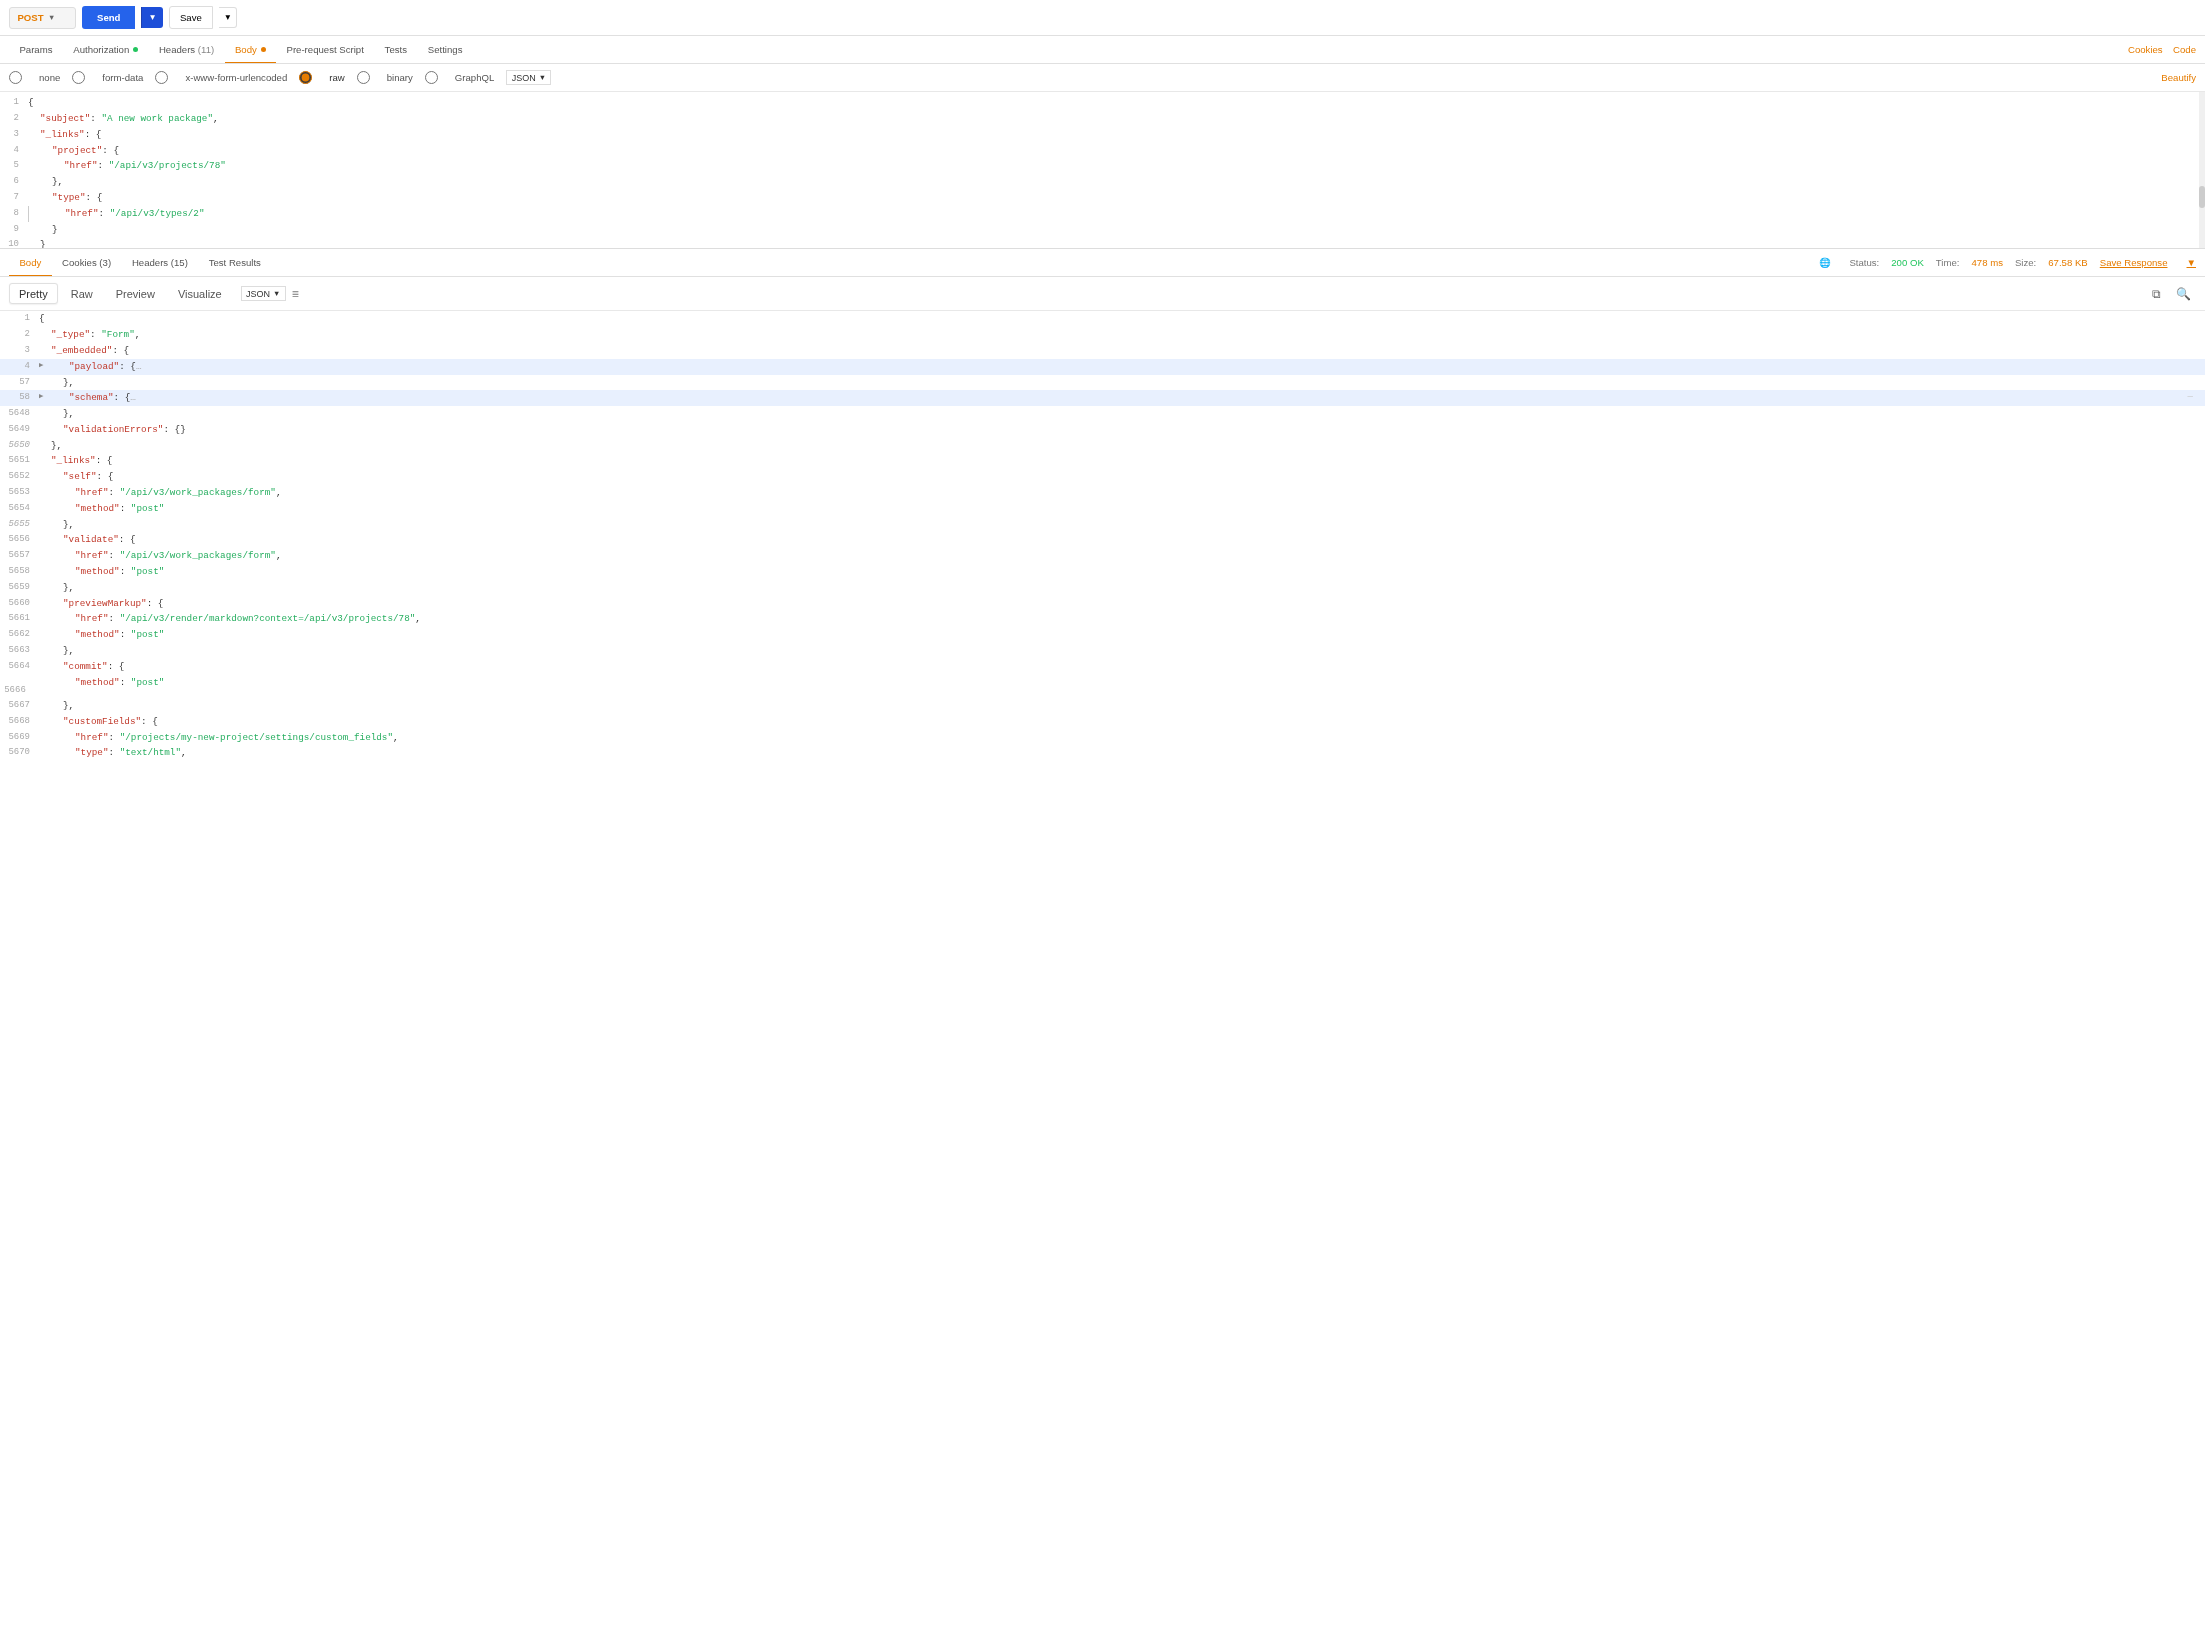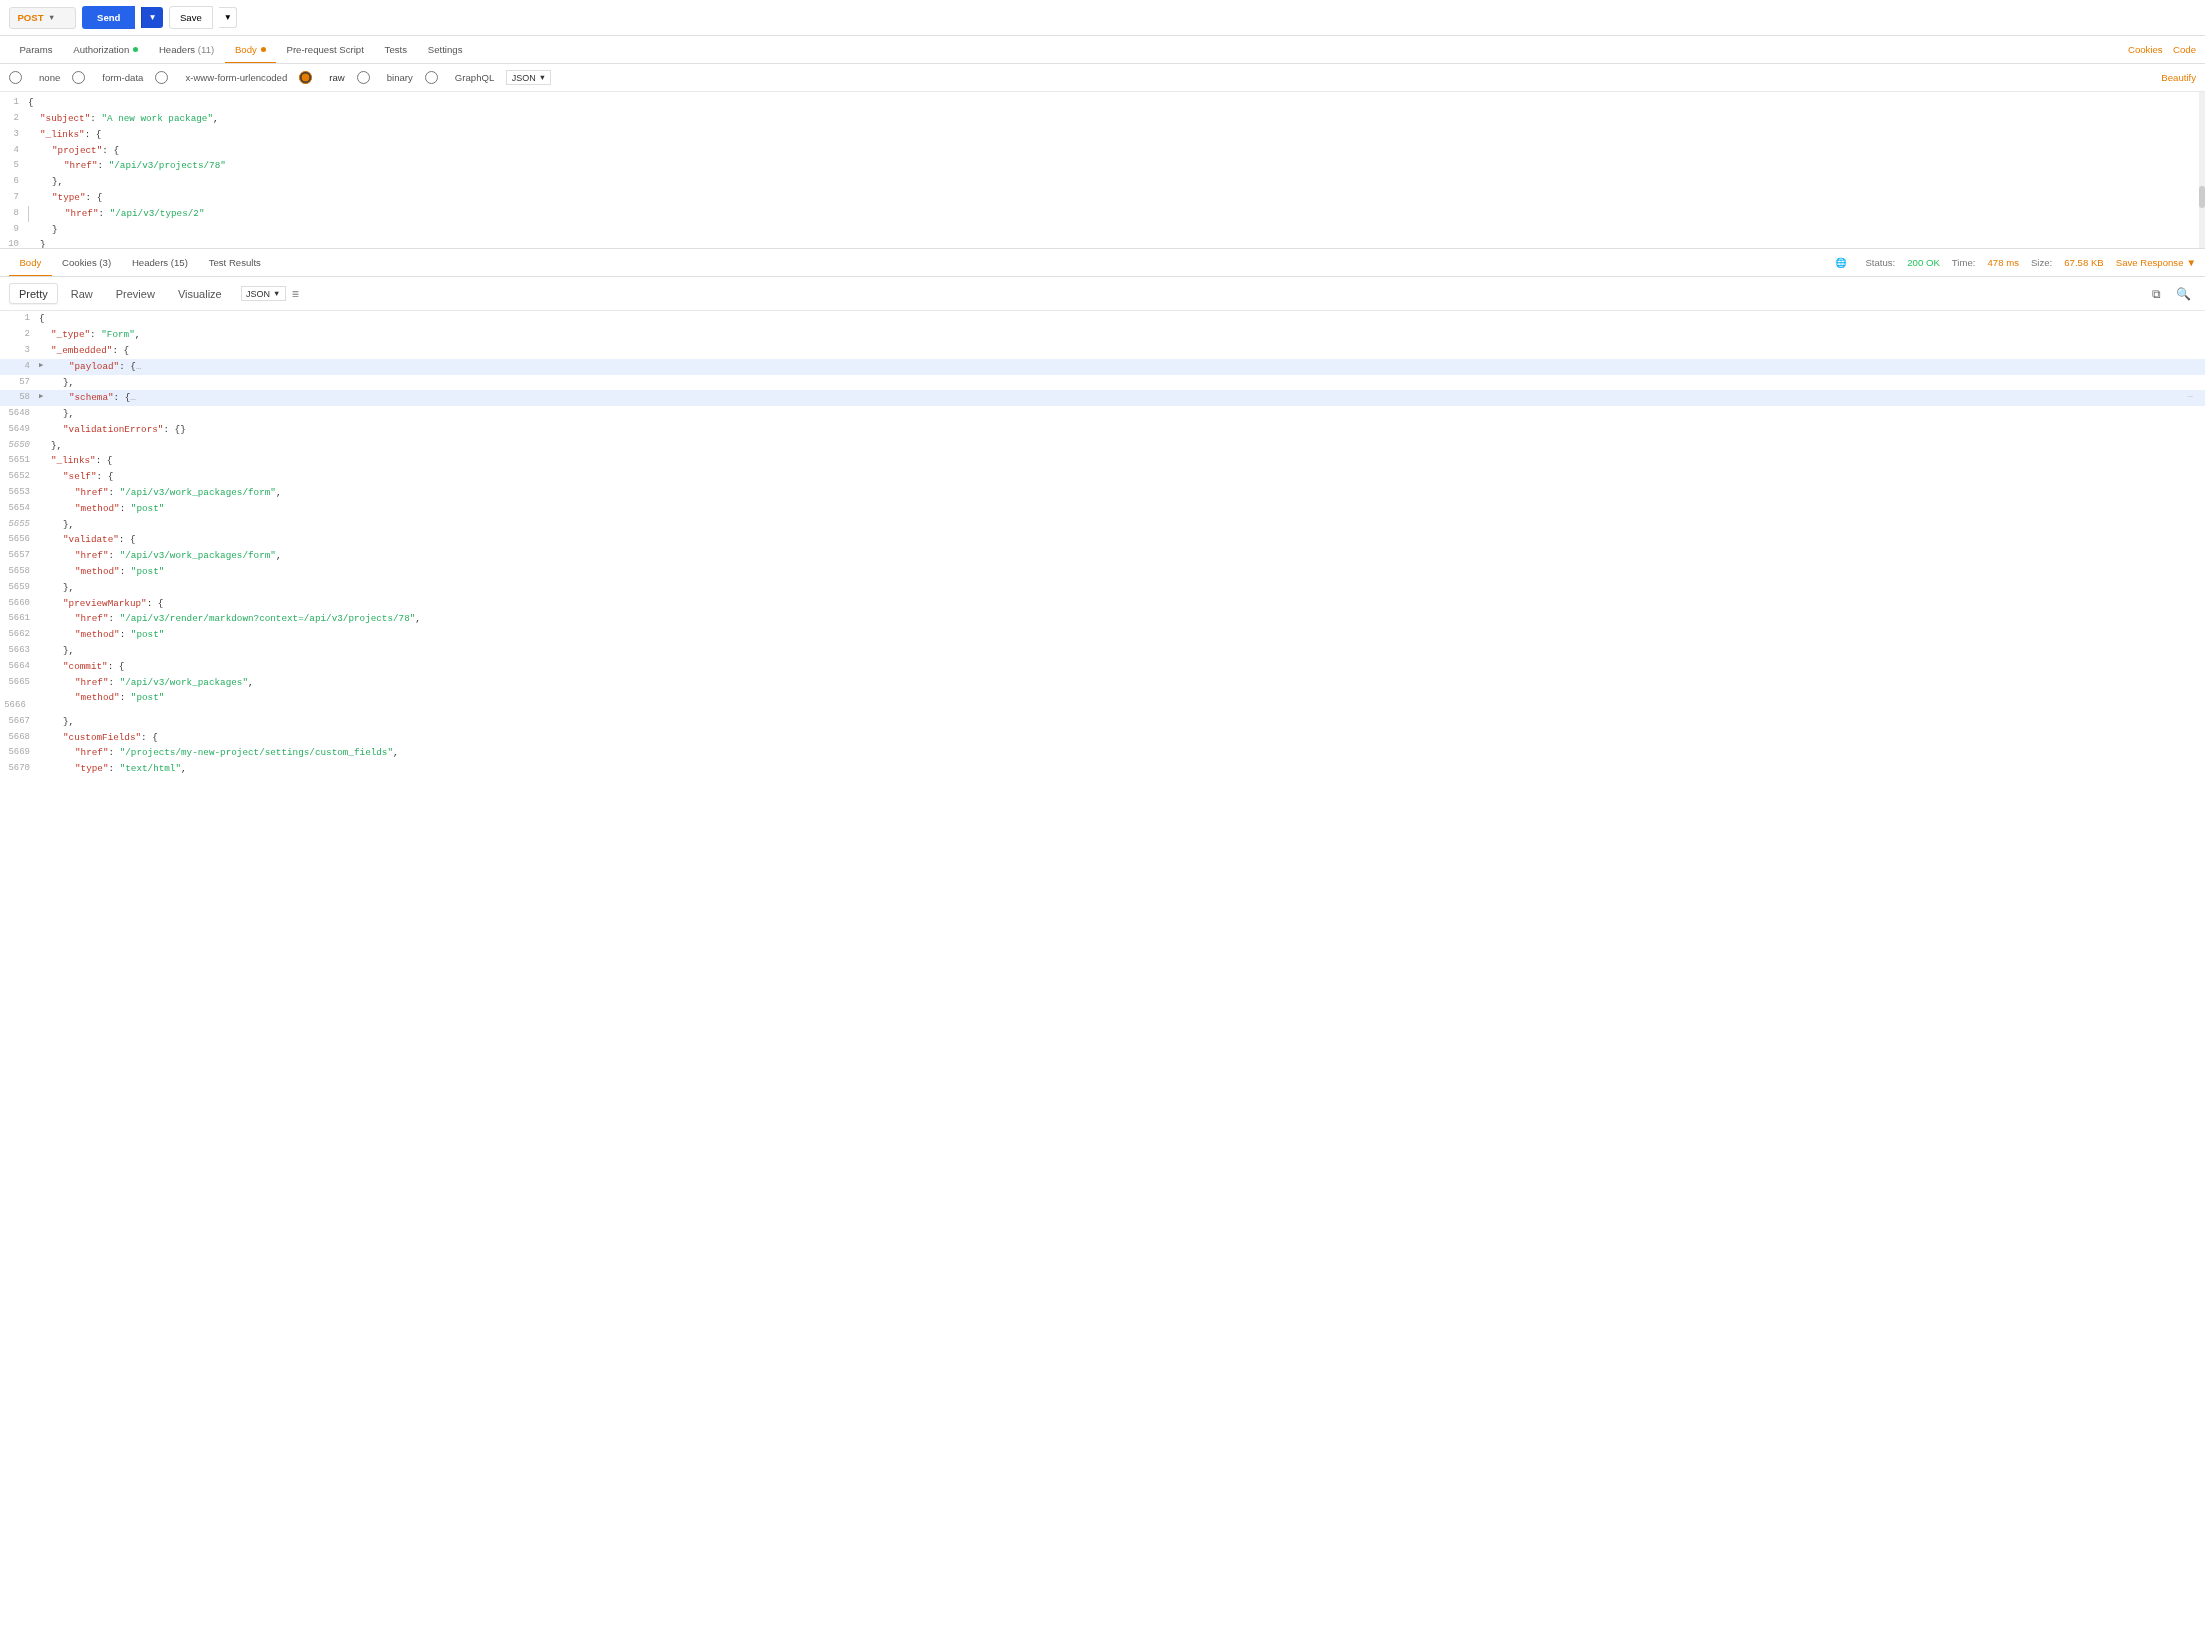--- a/index.html
+++ b/index.html
@@ -47,21 +47,21 @@
     .scrollbar-thumb { position: absolute; right: 0; top: 60%; width: 6px; height: 22px; background: #ccc; border-radius: 3px; }
 
     
     .resp-tabs-bar { display: flex; align-items: center; padding: 0 9px; border-bottom: 0.7px solid #e0e0e0; background: #fff; }
     .resp-tab { padding: 7.4px 10.4px; font-size: 9.6px; color: #555; cursor: pointer; border-bottom: 1.5px solid transparent; }
     .resp-tab.active { color: #e67c00; border-bottom: 1.5px solid #e67c00; font-weight: 500; }
     .resp-status { margin-left: auto; display: flex; align-items: center; gap: 12px; font-size: 9.6px; }
     .status-ok { color: #22c55e; font-weight: 500; }
     .status-label { color: #777; }
     .status-val { color: #e67c00; font-weight: 500; }
-    .save-response-btn { color: #e67c00; font-size: 9.6px; cursor: pointer; display: flex; align-items: flex-start; gap: 3px; border: none; background: none; }
+    .save-response-btn { color: #e67c00; font-size: 9.6px; cursor: pointer; display: flex; align-items: flex-start; gap: 19px; border: none; background: none; text-decoration: underline; }
     .globe-icon { color: #777; cursor: pointer; margin-right: 6px; }
 
     
     .format-bar { display: flex; align-items: center; padding: 6px 9px; gap: 3px; border-bottom: 0.7px solid #e8e8e8; background: #fff; }
     .fmt-tab { padding: 3.7px 9px; border-radius: 3px; font-size: 11px; cursor: pointer; color: #555; background: transparent; border: 0.7px solid transparent; }
     .fmt-tab.active { background: #fff; border: 0.7px solid #e0e0e0; color: #333; font-weight: 500; box-shadow: 0 0.7px 1.5px rgba(0,0,0,0.06); }
     .fmt-right { margin-left: auto; display: flex; gap: 7.4px; }
     .fmt-icon-btn { background: none; border: none; cursor: pointer; color: #666; font-size: 12px; padding: 2.2px 4.4px; }
 
     
@@ -346,24 +346,20 @@
   <div class="resp-line line-hover">
     <span class="line-num" style="min-width:39px;text-align:right;padding-right:9px;color:#aaa;display:inline-block;user-select:none;">5663</span>
     <span class="j-brace" style="padding-left:24px;">},</span>
   </div>
 
   <div class="resp-line line-hover">
     <span class="line-num" style="min-width:39px;text-align:right;padding-right:9px;color:#aaa;display:inline-block;user-select:none;">5664</span>
     <span style="padding-left:24px;"><span class="j-key">"commit"</span><span class="j-brace">: {</span></span>
   </div>
 
-  <div class="resp-line line-hover">
-    <span class="line-num" style="min-width:39px;text-align:right;padding-right:9px;color:#aaa;display:inline-block;user-select:none;">5665</span>
-    <span style="padding-left:36px;"><span class="j-key">"href"</span><span class="j-brace">: </span><span class="j-str">"/api/v3/work_packages"</span><span class="j-brace">,</span></span>
-  </div>
 
   <div class="resp-line line-hover">
     <span class="line-num" style="min-width:39px;text-align:center;padding-right:9px;color:#aaa;display:inline-block;user-select:none;margin-top:8px;">5666</span>
     <span style="padding-left:36px;"><span class="j-key">"method"</span><span class="j-brace">: </span><span class="j-str">"post"</span></span>
   </div>
 
   <div class="resp-line line-hover">
     <span class="line-num" style="min-width:39px;text-align:right;padding-right:9px;color:#aaa;display:inline-block;user-select:none;">5667</span>
     <span class="j-brace" style="padding-left:24px;">},</span>
   </div>

